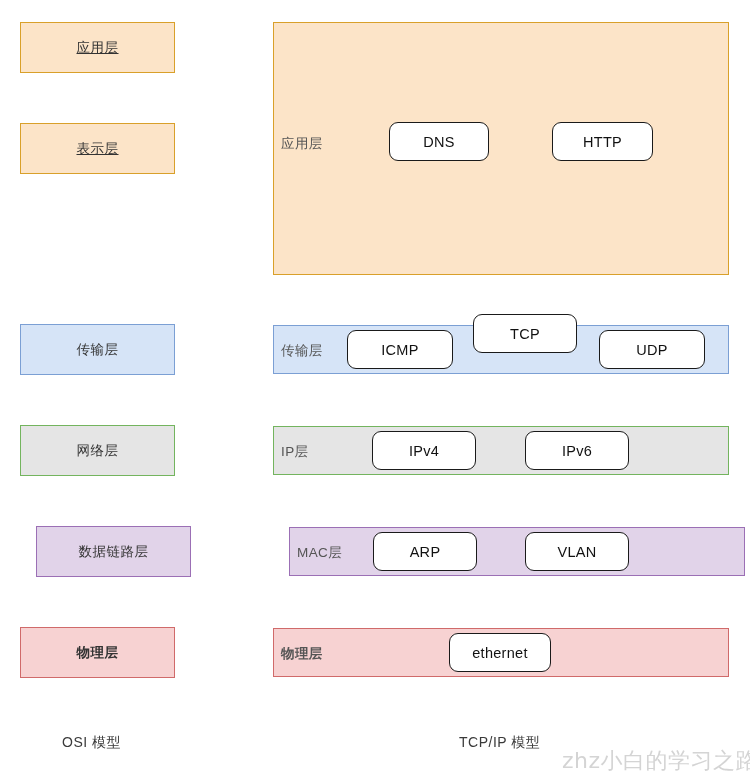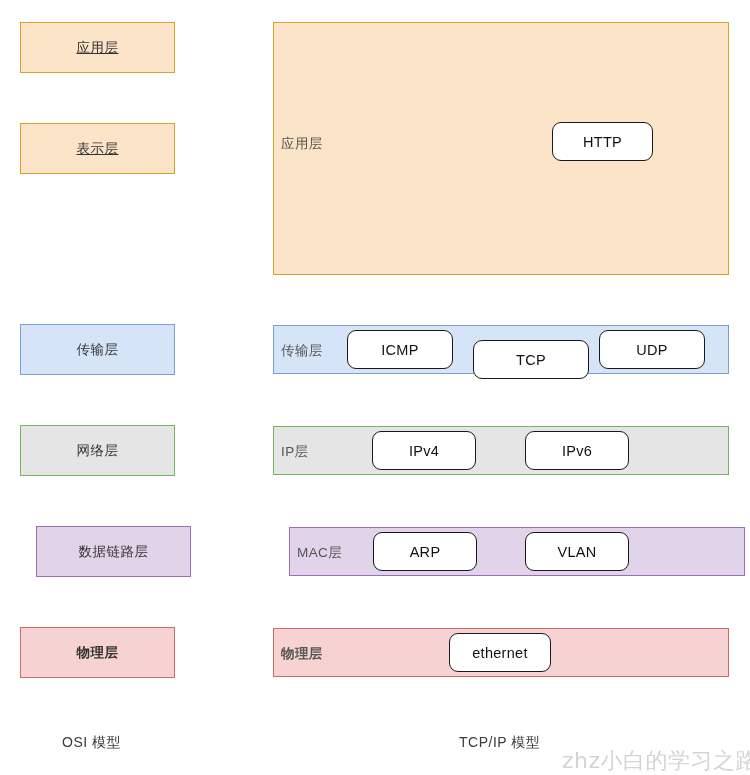--- a/index.html
+++ b/index.html
@@ -120,31 +120,34 @@
   <div class="osi-box c-purple" style="top:526px">
     <span>数据链路层</span>
   </div>
   <div class="osi-box c-pink" style="top:627px">
     <span>物理层</span>
   </div>
 
   <div class="tcp-row c-orange" style="top:22px;height:253px">
     <span class="tcp-row-label" style="top:112px">应用层</span>
   </div>
+  <div class="proto" style="left:389px;width:100px;top:122px">
+    <span>DNS</span>
+  </div>
   <div class="proto" style="left:552px;width:101px;top:122px">
     <span>HTTP</span>
   </div>
 
   <div class="tcp-row c-blue" style="top:325px;height:49px">
     <span class="tcp-row-label" style="top:16px">传输层</span>
   </div>
   <div class="proto" style="left:347px;width:106px;top:330px">
     <span>ICMP</span>
   </div>
-  <div class="proto" style="left:473px;width:116px;top:340px">
+  <div class="proto" style="left:473px;width:104px;top:314px">
     <span>TCP</span>
   </div>
   <div class="proto" style="left:599px;width:106px;top:330px">
     <span>UDP</span>
   </div>
 
   <div class="tcp-row c-green" style="top:426px;height:49px">
     <span class="tcp-row-label" style="top:16px">IP层</span>
   </div>
   <div class="proto" style="left:372px;width:104px;top:431px">

